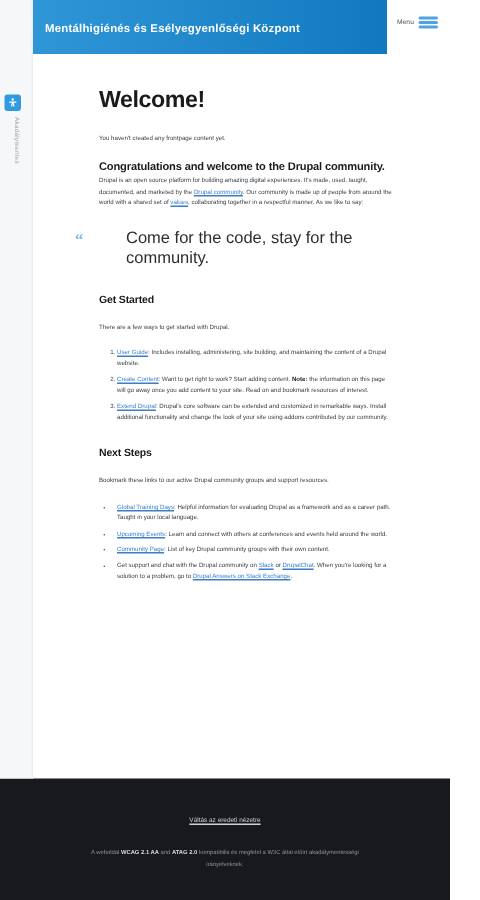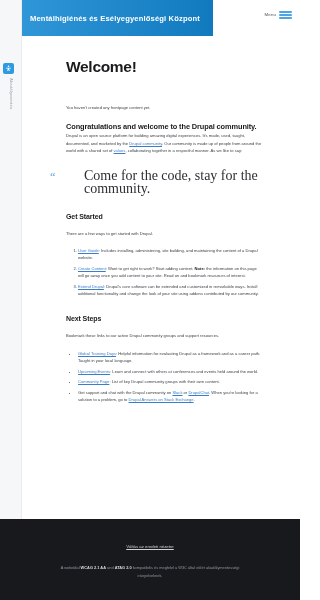--- a/index.html
+++ b/index.html
@@ -61,21 +61,21 @@
     position: absolute;
     left: 22px; top: 0;
     width: 278px;
     height: 36px;
     background: #ffffff;
     z-index: 4;
   }
   .header-bar {
     position: absolute;
     left: 0; top: 0;
-    width: 191px;
+    width: 236px;
     height: 36px;
     background: linear-gradient(90deg, #2f96d8 0%, #1179be 100%);
     display: flex;
     align-items: center;
   }
   .site-title {
     color: #ffffff;
     font-size: 7.6px;
     font-weight: bold;
     letter-spacing: 0.15px;
@@ -112,21 +112,21 @@
     background: #ffffff;
     padding: 22px 38px 0 44px;
     overflow: hidden;
   }
 
   h1.welcome {
     font-size: 15.5px;
     font-weight: bold;
     color: #1b1b1d;
     letter-spacing: -0.3px;
-    margin-bottom: 28px;
+    margin-bottom: 12px;
   }
 
   p.lede, p.body-text {
     font-size: 4.1px;
     line-height: 7.4px;
     color: #3d4246;
     margin-bottom: 10px;
   }
 
   h2.sub {
@@ -148,22 +148,22 @@
   .quote-mark {
     position: absolute;
     left: -16px; top: 2px;
     font-family: "Liberation Serif", serif;
     font-size: 11px;
     font-weight: bold;
     color: #7fb6e4;
     line-height: 1;
   }
   .quote-text {
-    font-family: Liberation Serif, serif;
-    font-size: 14px;
+    font-family: Liberation Sans, sans-serif;
+    font-size: 11px;
     line-height: 13px;
     color: #2b2f33;
   }
 
   h3.section {
     font-size: 7px;
     font-weight: bold;
     color: #1b1b1d;
     margin: 0 0 10px 0;
     letter-spacing: -0.1px;

